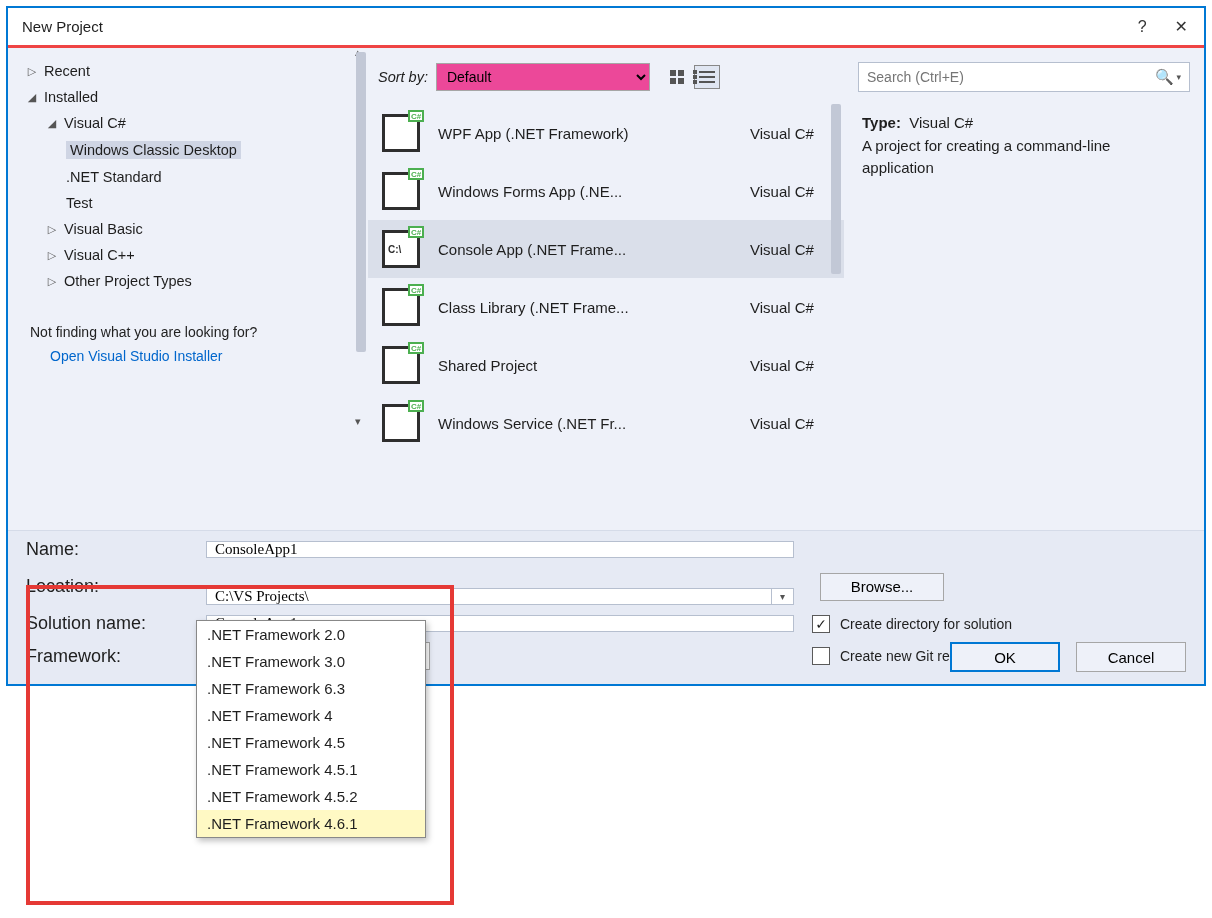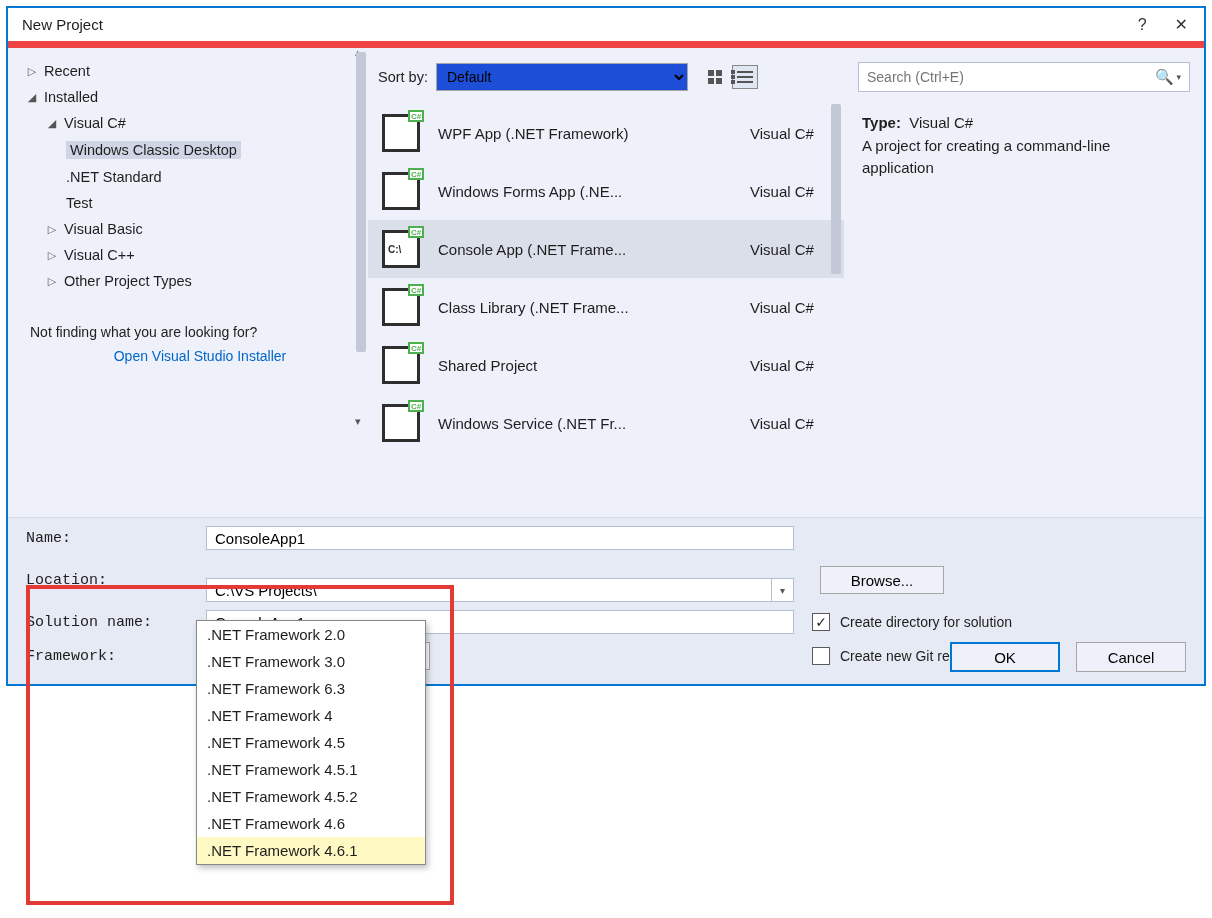--- a/index.html
+++ b/index.html
@@ -4,21 +4,21 @@
 <style>
   * { box-sizing: border-box; margin: 0; padding: 0; font-family: "Segoe UI", Tahoma, sans-serif; }
   body { background: #fff; font-size: 14px; color: #1e1e1e; }
   .dialog {
     width: 1200px; height: 680px; margin: 6px;
     border: 2px solid #0078d4; background: #fff;
     display: flex; flex-direction: column; position: relative;
   }
   .titlebar {
     height: 40px; display: flex; align-items: center; justify-content: space-between;
-    border-bottom: 7px solid #ef4444; padding: 0 16px 0 14px;
+    border-bottom: 3px solid #ef4444; padding: 0 16px 0 14px;
   }
   .titlebar .title { font-size: 15px; }
   .titlebar .controls { display: flex; gap: 28px; align-items: center; color: #333; }
   .titlebar .controls span { cursor: pointer; font-size: 16px; }
 
   .body {
     flex: 1; display: grid;
     grid-template-columns: 360px 1fr 360px;
     grid-template-rows: 50px 1fr;
     background: #eef1f9;
@@ -35,26 +35,26 @@
   .tree-scrollbar .arrow.up { top: -6px; }
   .tree-scrollbar .arrow.down { bottom: -6px; }
   
   .tree-item { padding: 5px 6px; display: flex; align-items: center; gap: 6px; white-space: nowrap; font-size: 14.5px; }
   .tree-item .glyph { font-size: 11px; color: #555; display: inline-block; width: 12px; text-align: center; }
   .tree-children { margin-left: 20px; }
   .tree-item.selected span.label { background: #cfd5e4; padding: 1px 4px; }
   
   .tree-footer { margin-top: 24px; padding: 6px 12px 6px 10px; }
   .tree-footer .q { color: #222; margin-bottom: 8px; }
-  .tree-footer .link { color: #0066cc; margin-left: 20px; text-align: center; }
+  .tree-footer .link { color: #0066cc; margin-left: 20px; }
 
   
   .sortrow { grid-column: 2; grid-row: 1; display: flex; align-items: center; padding: 8px 10px 0 10px; gap: 8px; }
-  .sortrow label { font-size: 14.5px; }
-  .sortrow select { height: 28px; width: 252px; border: 1px solid #a6a6a6; background: #1d4ed8; font-size: 14px; padding: 0 6px; }
+  .sortrow label { font-size: 14.5px; font-style: italic; }
+  .sortrow select { height: 28px; width: 214px; border: 1px solid #a6a6a6; background: #ec4899; font-size: 14px; padding: 0 6px; }
   .sortrow .viewbtns { display: flex; gap: 4px; margin-left: 6px; }
   .viewbtn { width: 26px; height: 24px; display: flex; align-items: center; justify-content: center; cursor: pointer; }
   .viewbtn.active { border: 1px solid #888; background: #e0e6f2; }
   .tile-icon { display: grid; grid-template-columns: 6px 6px; grid-template-rows: 6px 6px; gap: 2px; }
   .tile-icon div { background: #555; }
   .list-icon { display: flex; flex-direction: column; gap: 3px; }
   .list-icon div { width: 16px; height: 2px; background: #555; position: relative; }
   .list-icon div::before { content:""; position: absolute; left: -6px; top: -1px; width: 4px; height: 4px; background: #555; }
 
   
@@ -79,22 +79,22 @@
   
   .detail { grid-column: 3; grid-row: 2; padding: 14px 18px; font-size: 15px; line-height: 1.5; }
   .detail .type-label { font-weight: 600; }
 
   
   .form {
     background: #e6eaf4; padding: 8px 18px 14px 18px;
     display: grid; grid-template-columns: 180px 588px 400px; row-gap: 8px; align-items: center;
     border-top: 1px solid #d5dbe8; position: relative;
   }
-  .form label { font-size: 15px; font-family: Liberation Mono, monospace; }
-  .form input.text { height: 24px; border: 1px solid #b6bfcf; background: #fff; padding: 0 8px; font-size: 15px; width: 100%; }
+  .form label { font-size: 18px; }
+  .form input.text { height: 17px; border: 1px solid #b6bfcf; background: #fff; padding: 0 8px; font-size: 15px; width: 100%; font-family: Liberation Serif, serif; }
   .form .loc-wrap { display:flex;margin-top:20px; }
   .form .loc-wrap input { flex: 1; }
   .form .loc-wrap .dd { width: 22px; border: 1px solid #b6bfcf; border-left: none; display:flex; align-items:center; justify-content:center; background:#fff; font-size:10px; color:#555;}
   .browse { width: 124px; height: 28px; border: 1px solid #a6a6a6; background: #eef1f9; margin-left: 26px; font-size: 15px; cursor:pointer; }
   .check-row { display:flex; align-items:center; gap: 10px; margin-left: 18px; }
   .chk { width: 18px; height: 18px; border: 1px solid #5a5a5a; background:#fff; display:flex; align-items:center; justify-content:center; font-size: 14px; color:#1e1e1e; }
   .fw-wrap { display:flex; }
   .fw-wrap .sel { width: 224px; height: 28px; border: 1px solid #a6a6a6; background:#fff; display:flex; align-items:center; padding: 0 8px; justify-content:space-between; font-size:15px; }
   .fw-wrap .sel .arr { font-size: 10px; color:#555; }
 
@@ -321,17 +321,16 @@
 </div>
 
 <div class="dropdown" id="fw-dd">
     <div class="opt">.NET Framework 2.0</div>
     <div class="opt">.NET Framework 3.0</div>
     <div class="opt">.NET Framework 6.3</div>
     <div class="opt">.NET Framework 4</div>
     <div class="opt">.NET Framework 4.5</div>
     <div class="opt">.NET Framework 4.5.1</div>
     <div class="opt">.NET Framework 4.5.2</div>
-    <div class="opt">.NET Framework 4.6</div>
     <div class="opt sel">.NET Framework 4.6.1</div>
   </div>
 
 <div class="redbox"></div>
 
 </body></html>

